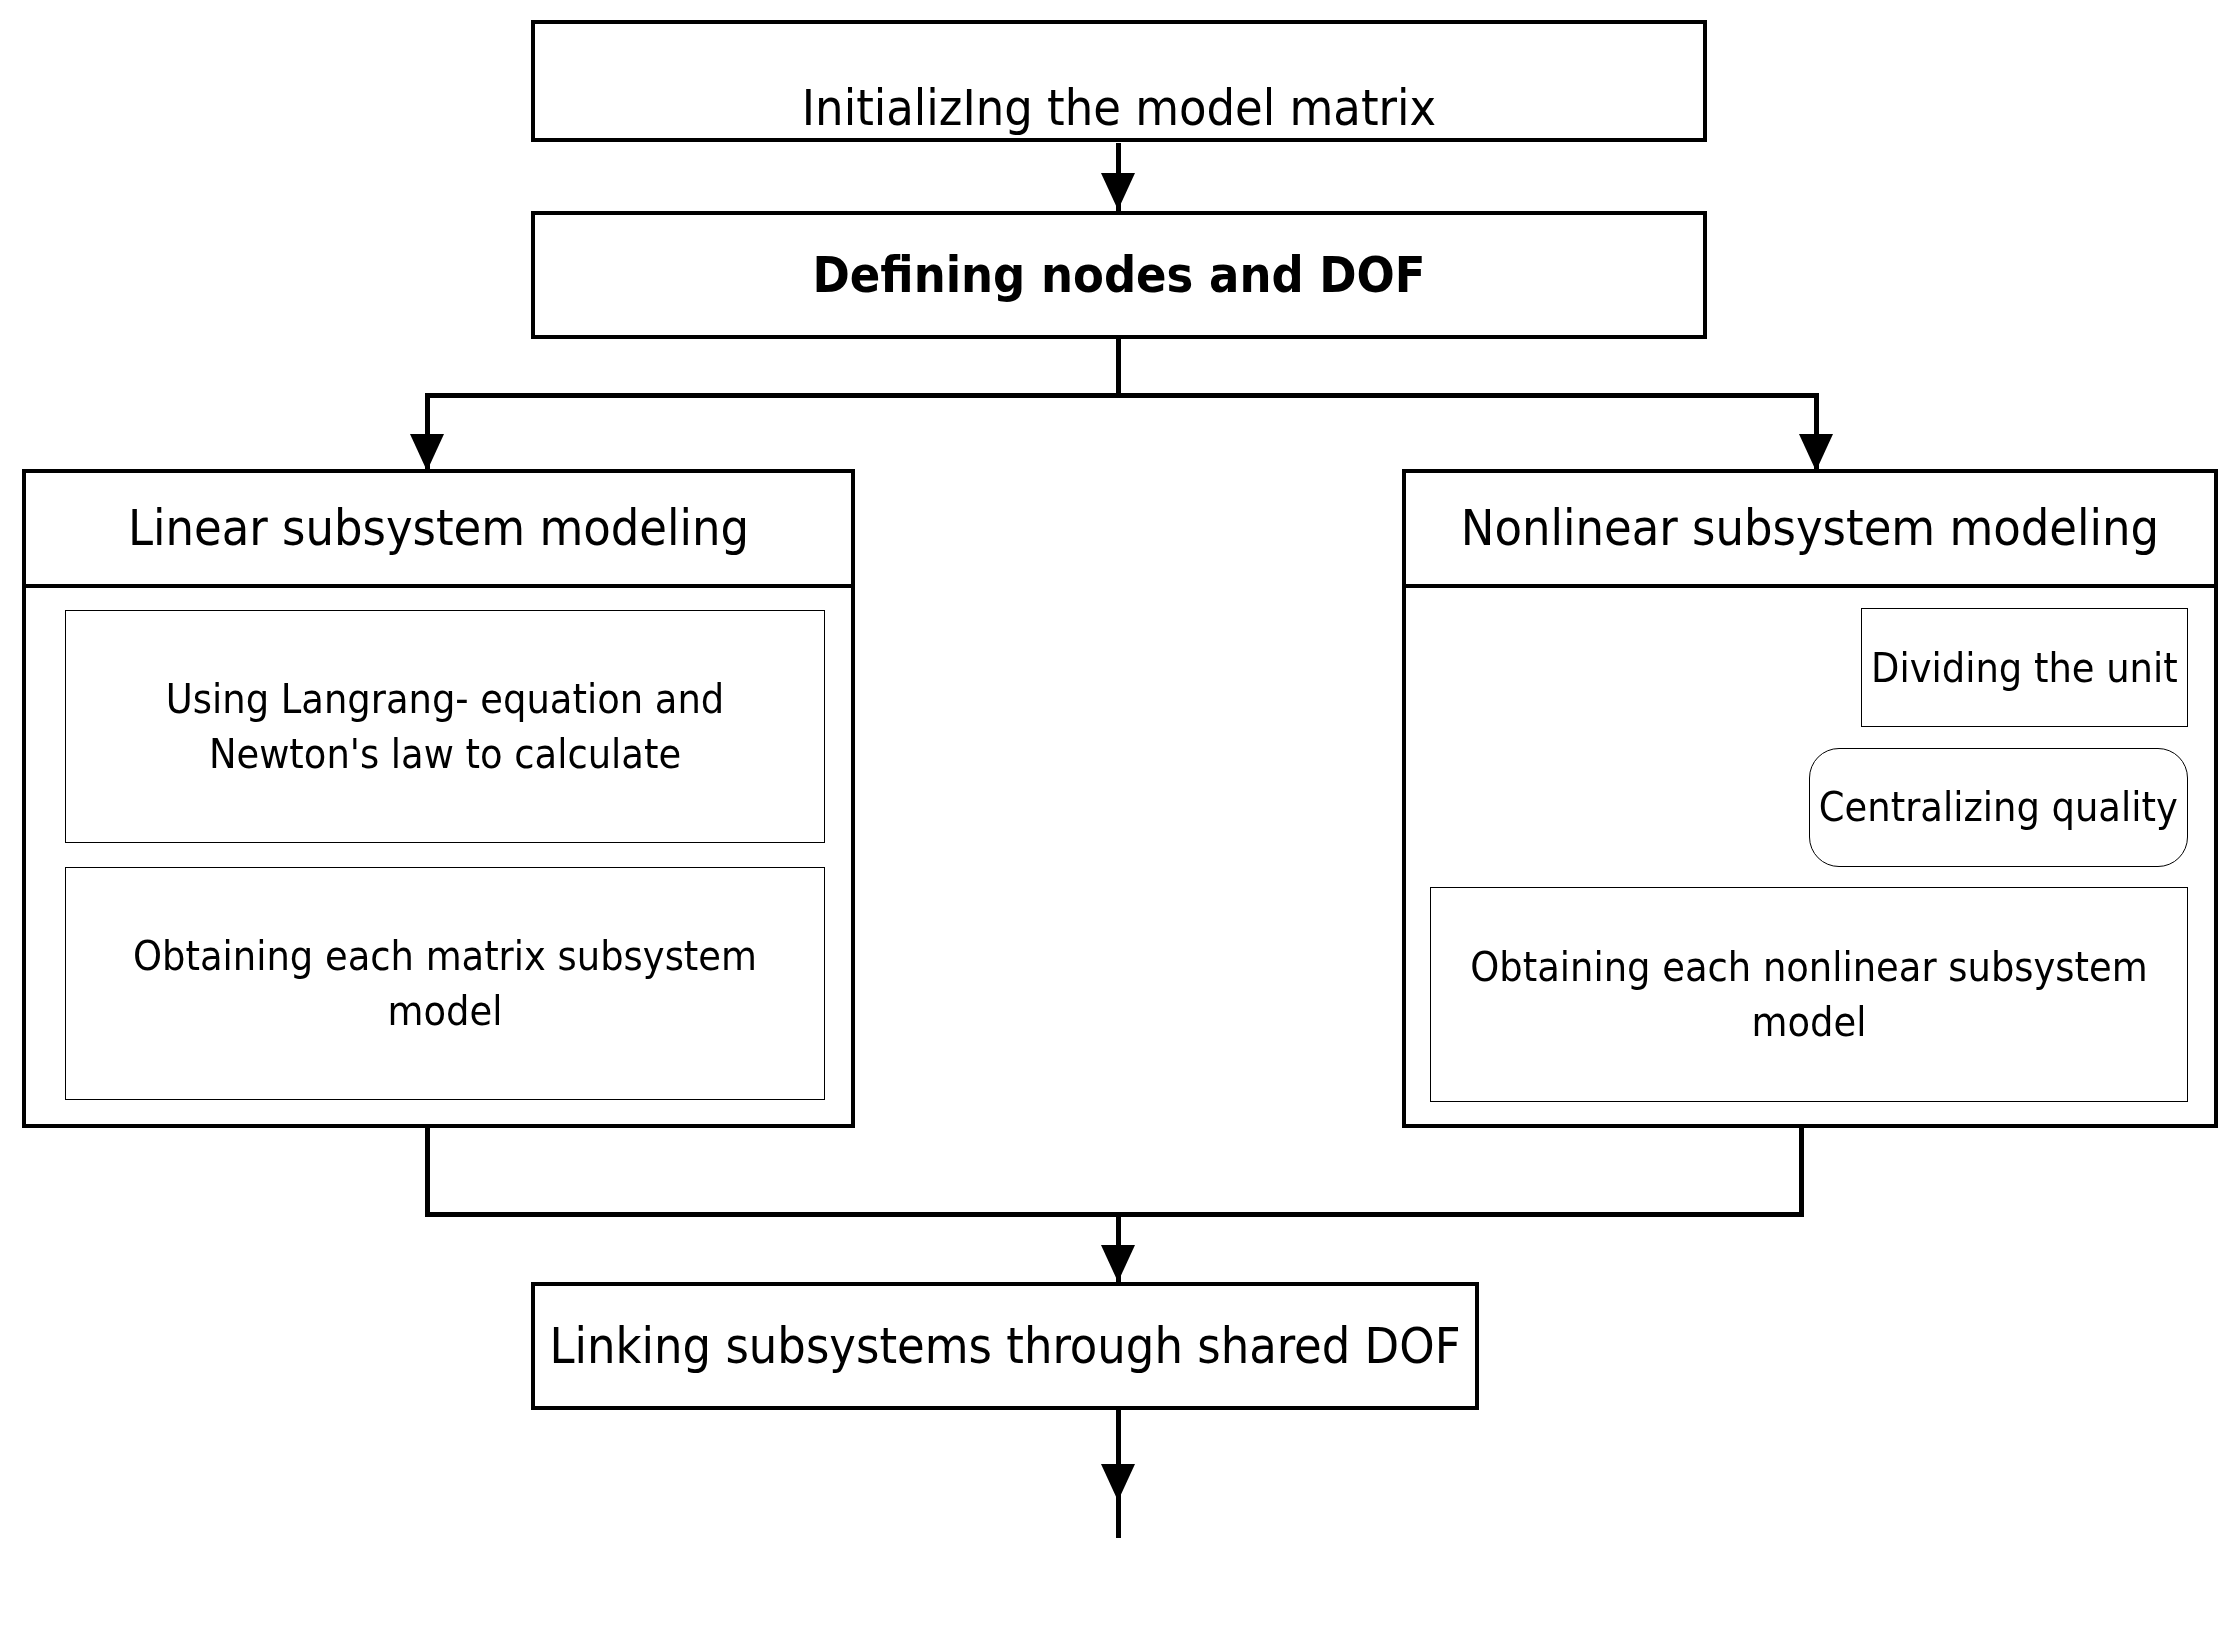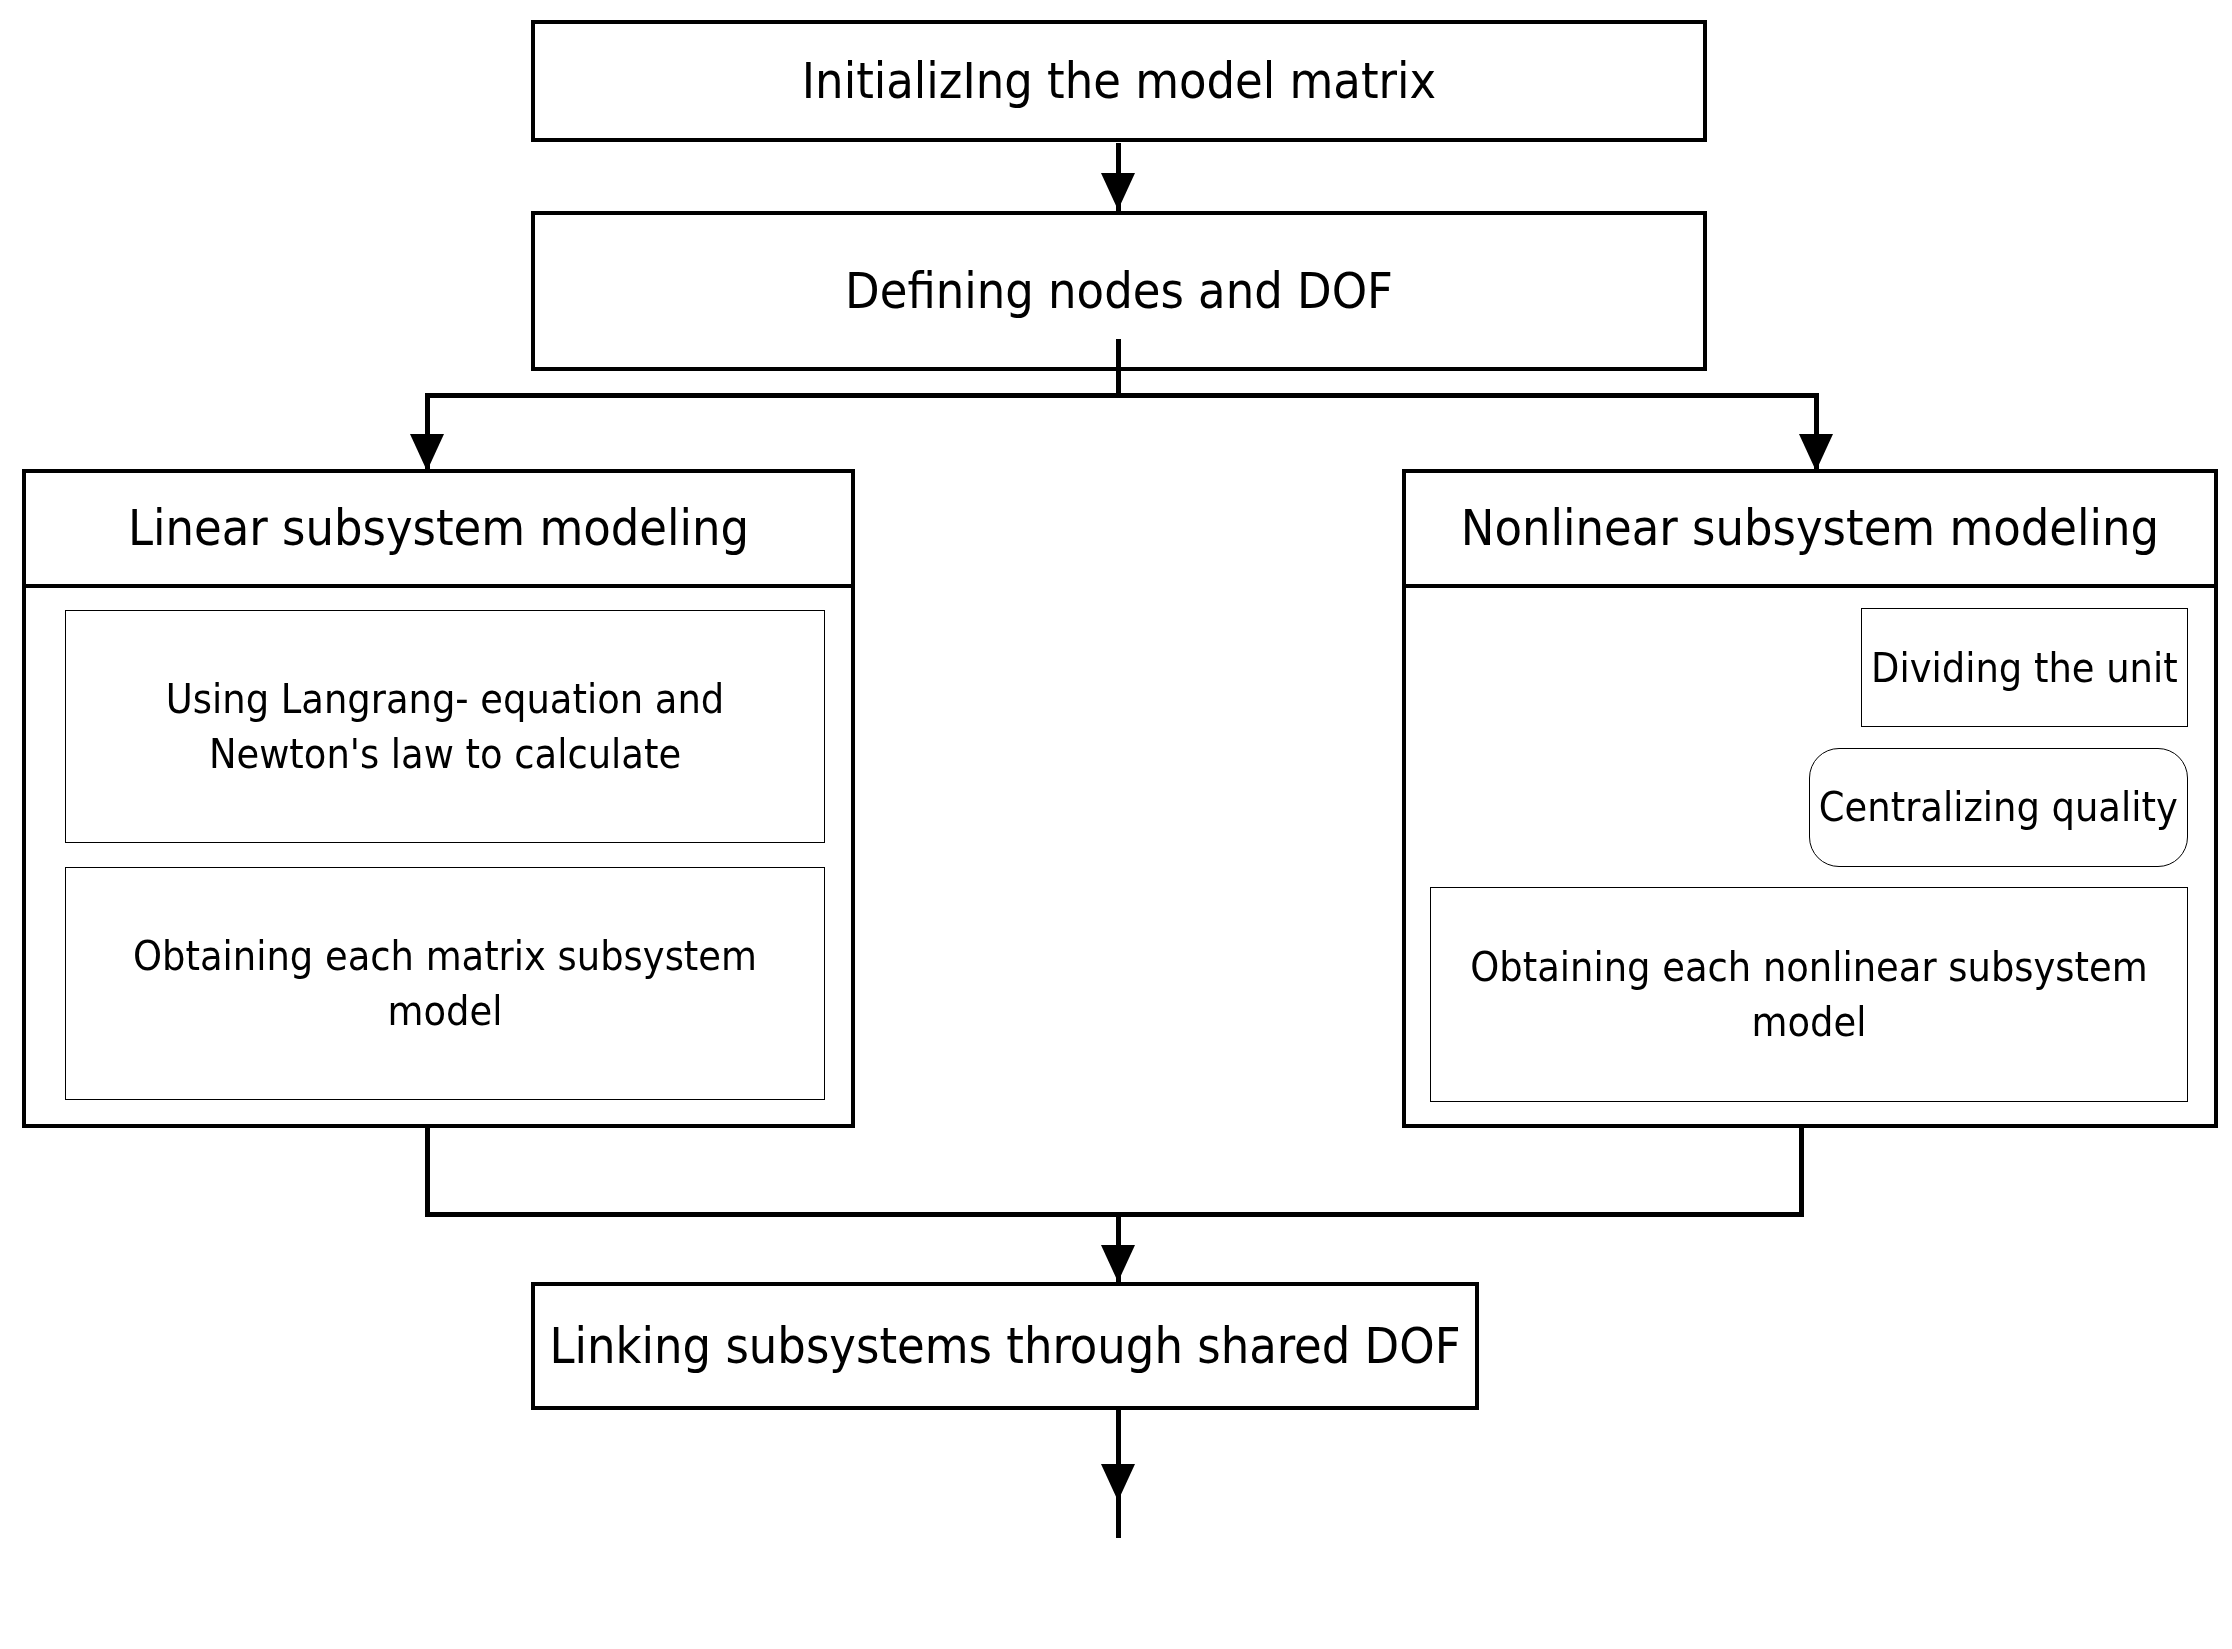--- a/index.html
+++ b/index.html
@@ -25,22 +25,22 @@
     justify-content: center;
     text-align: center;
     color: #000000;
     line-height: 1.18;
   }
 
   
   .proc {
     font-size: 50px;
   }
-  #box-init       { left: 531px;  top: 20.4px;   width: 1176px; height: 122px; }
-  #box-nodes      { left: 531px;  top: 211px;  width: 1176px; height: 160px; }
+  #box-init       { left: 531px;  top: 20.4px;   width: 1176px; height: 122px; align-items: flex-end; }
+  #box-nodes      { left: 531px;  top: 211px;  width: 1176px; height: 128px; font-weight: bold; }
   #box-linking    { left: 531px;  top: 1282px; width: 948px; height: 128px; }
   #box-general    { left: 531px;  top: 1501px; width: 1176px; height: 137px; }
 
   
   .group {
     position: absolute;
     box-sizing: border-box;
     background: #ffffff;
     border: 4.6px solid #000000;
     display: flex;

